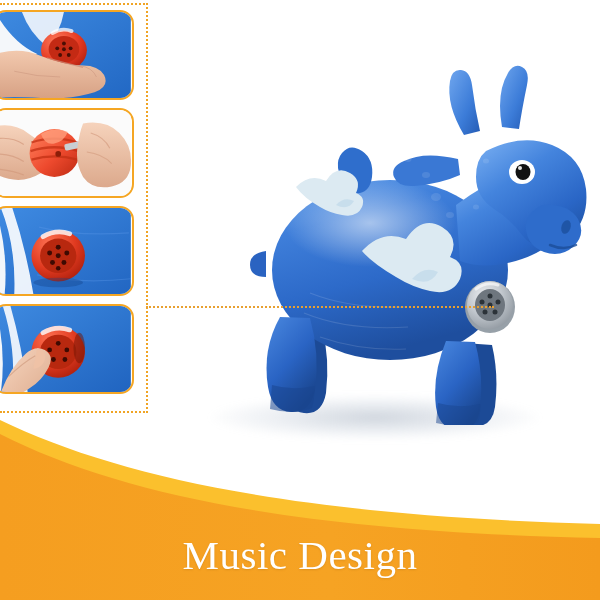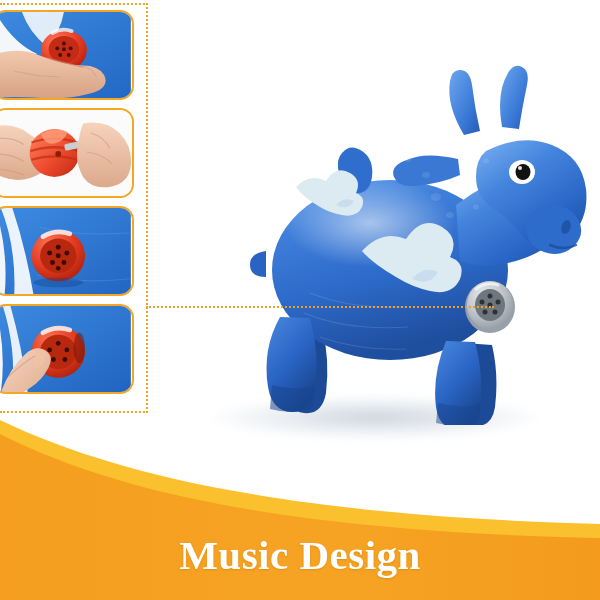--- a/index.html
+++ b/index.html
@@ -51,21 +51,21 @@
   .banner-text{
     position:absolute;left:0;top:0;width:600px;height:180px;
     display:flex;align-items:flex-end;justify-content:center;
     white-space:nowrap;
   }
   .banner-inner{
     display:flex;align-items:baseline;gap:18px;
     transform:translateY(-24px);
   }
   .title-main,.title-sub{
-    color:#ffffff;font-family:"Liberation Serif",serif;font-weight:700;
+    color:#ffffff;font-family:"Liberation Serif",serif;font-weight:400;
     text-shadow:0 1px 2px rgba(150,90,0,.25);letter-spacing:.5px;
   }
   .title-main{font-size:41px;line-height:41px;}
   .title-sub{font-size:41px;line-height:41px;}
 </style>
 </head>
 <body>
 
 <div id="stage">
 

